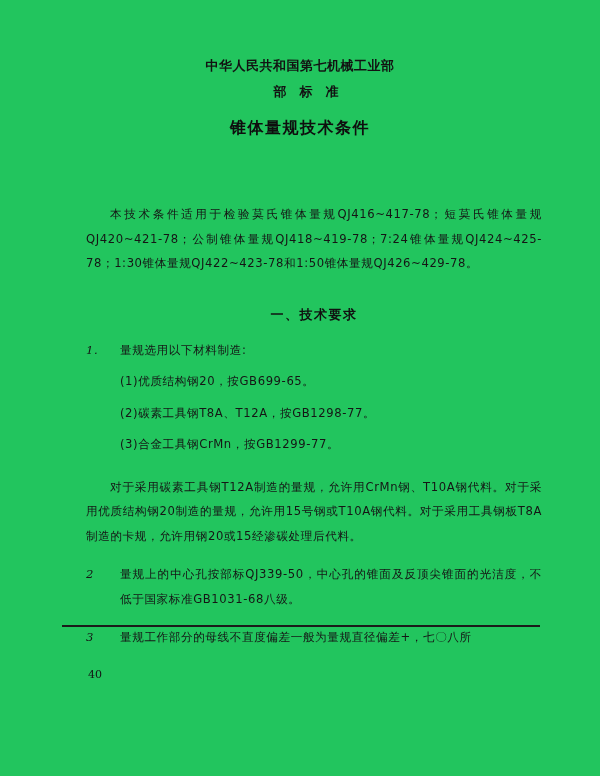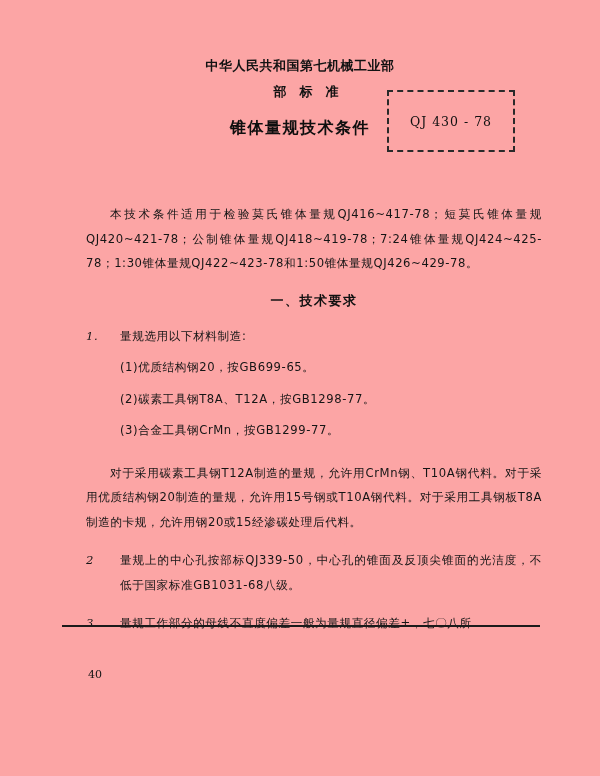--- a/index.html
+++ b/index.html
@@ -4,21 +4,21 @@
 <style>
   html, body {
     margin: 0;
     padding: 0;
     background: #ffffff;
   }
   .page {
     position: relative;
     width: 600px;
     height: 776px;
-    background: #fca5a5;
+    background: #22c55e;
     font-family: "DejaVu Sans", "Liberation Sans", sans-serif;
     color: #111111;
     overflow: hidden;
   }
 
   
   .masthead {
     position: absolute;
     left: 0;
     top: 58px;
@@ -78,21 +78,21 @@
     line-height: 24.5px;
     letter-spacing: 0.6px;
     text-align: justify;
     color: #151515;
     margin: 0;
   }
   .indent2 { text-indent: 24px; }
   .blockgap { margin-top: 18px; }
 
   .section-head {
-    margin-top: 16px;
+    margin-top: 30px;
     text-align: center;
     font-size: 13px;
     font-weight: bold;
     letter-spacing: 1.5px;
     color: #101010;
   }
 
   .item {
     margin-top: 14px;
     font-size: 11.6px;
@@ -156,23 +156,20 @@
 <body>
 
 <div class="page">
 
   <div class="masthead">
     <div class="ministry">中华人民共和国第七机械工业部</div>
     <div class="std-word">部标准</div>
     <div class="doc-title">锥体量规技术条件</div>
   </div>
 
-  <div class="std-number-box">
-    <span class="std-number">QJ 430 - 78</span>
-  </div>
 
   <div class="body">
 
     <p class="para indent2">本技术条件适用于检验莫氏锥体量规QJ416~417-78；短莫氏锥体量规QJ420~421-78；公制锥体量规QJ418~419-78；7:24锥体量规QJ424~425-78；1:30锥体量规QJ422~423-78和1:50锥体量规QJ426~429-78。</p>
 
     <div class="section-head">一、技术要求</div>
 
     <div class="item">
       <span class="item-num">1.</span>
       <span class="item-body">量规选用以下材料制造:</span>

